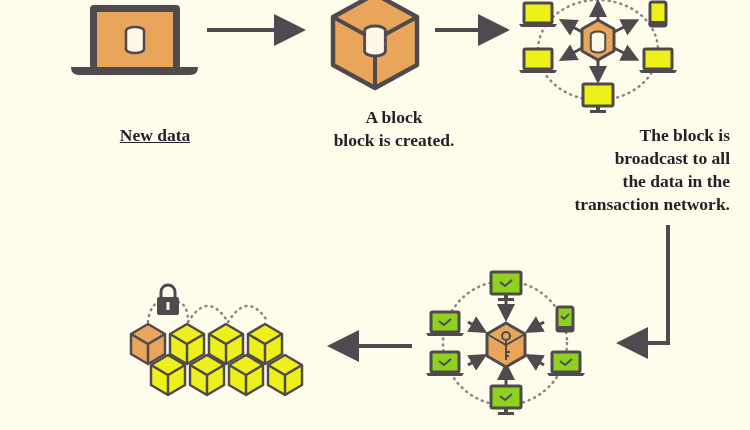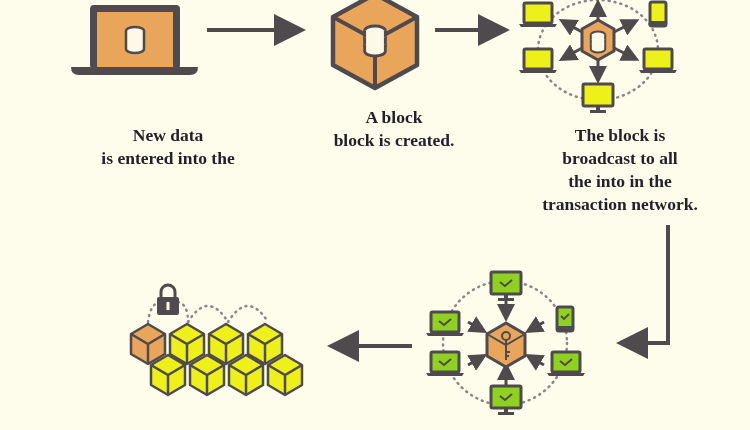--- a/index.html
+++ b/index.html
@@ -1,22 +1,22 @@
 <!DOCTYPE html>
 <html><head>
 <meta charset="utf-8">
 <style>
   html, body { margin: 0; padding: 0; }
   body { width: 750px; height: 430px; background: #fefdec; position: relative; overflow: hidden; font-family: "DejaVu Serif", "Liberation Serif", serif; }
   svg.scene { position: absolute; left: 0; top: 0; width: 750px; height: 430px; }
   .caption { position: absolute; width: 220px; text-align: center; font-weight: bold; font-size: 17.5px; line-height: 23px; color: #232129; font-family: "Liberation Serif", "DejaVu Serif", serif; }
   .caption span { display: block; }
-  #cap1 { left: 58px; top: 124px; }
+  #cap1 { left: 45px; top: 124px; text-decoration: underline; }
   #cap2 { left: 284px; top: 106px; }
-  #cap3 { left: 510px; top: 124px; }
+  #cap3 { left: 510px; top: 124px; text-align: right; }
 </style>
 </head>
 <body>
 
 <svg class="scene" viewBox="0 0 750 430" xmlns="http://www.w3.org/2000/svg">
   <defs>
     <marker id="ah" markerWidth="8" markerHeight="8" refX="6" refY="4" orient="auto" markerUnits="strokeWidth">
       <path d="M0,0 L8,4 L0,8 Z" fill="#4f4a4e"></path>
     </marker>
     <marker id="ahs" markerWidth="6" markerHeight="6" refX="4" refY="3" orient="auto" markerUnits="strokeWidth">
@@ -155,24 +155,23 @@
 
     <use href="#cubeO" transform="translate(148,344)"></use>
     <use href="#cubeY" transform="translate(187,344)"></use>
     <use href="#cubeY" transform="translate(226,344)"></use>
     <use href="#cubeY" transform="translate(265,344)"></use>
   </g>
 </svg>
 
 <div id="cap1" class="caption">
   <span>New data</span>
-  <span>is entered into the</span>
 </div>
 <div id="cap2" class="caption">
   <span>A block</span>
   <span>block is created.</span>
 </div>
 <div id="cap3" class="caption">
   <span>The block is</span>
   <span>broadcast to all</span>
-  <span>the into in the</span>
+  <span>the data in the</span>
   <span>transaction network.</span>
 </div>
 
 </body></html>

